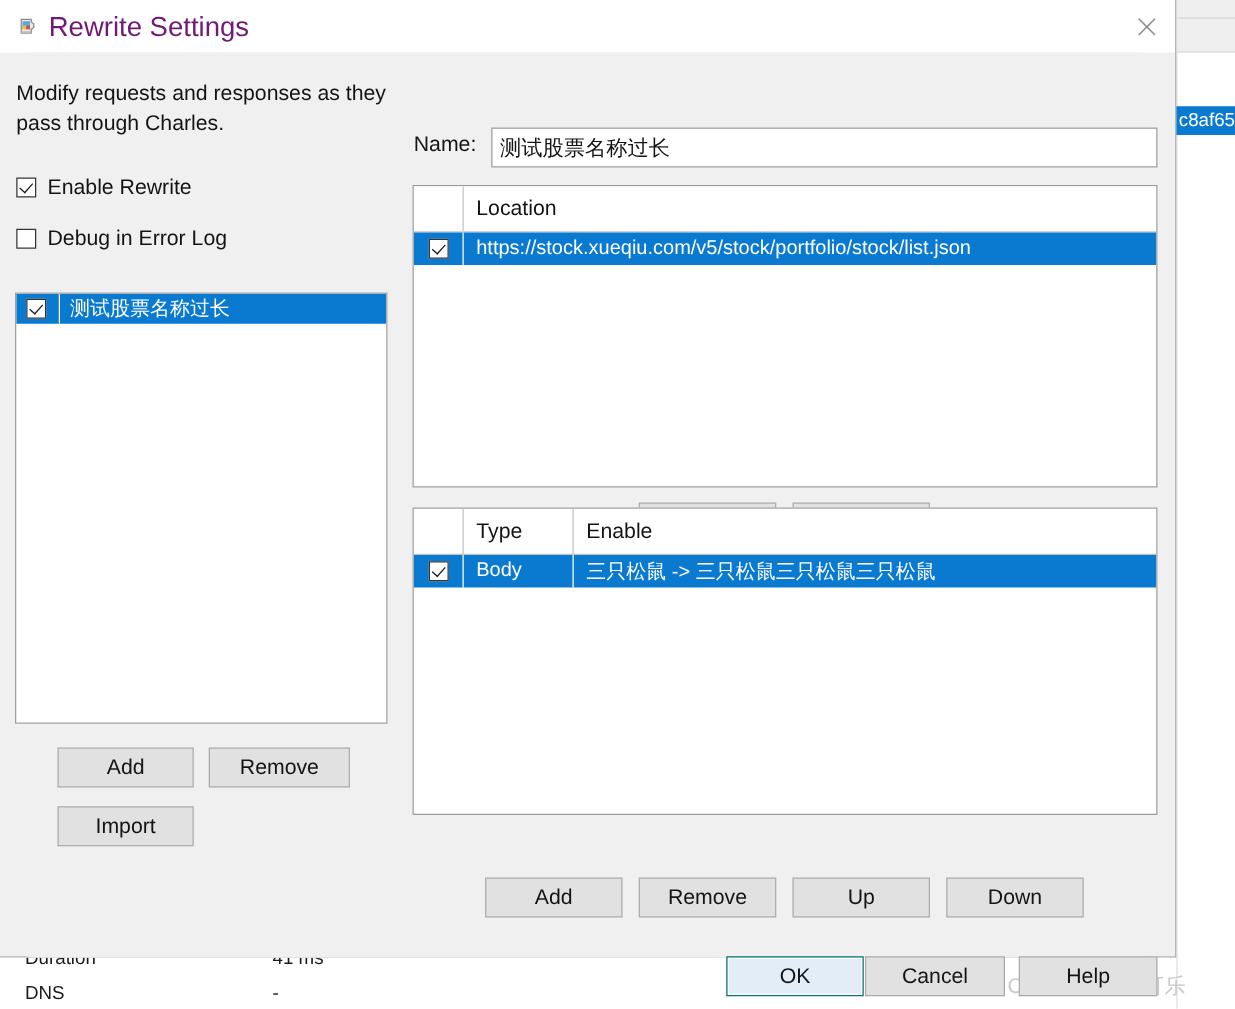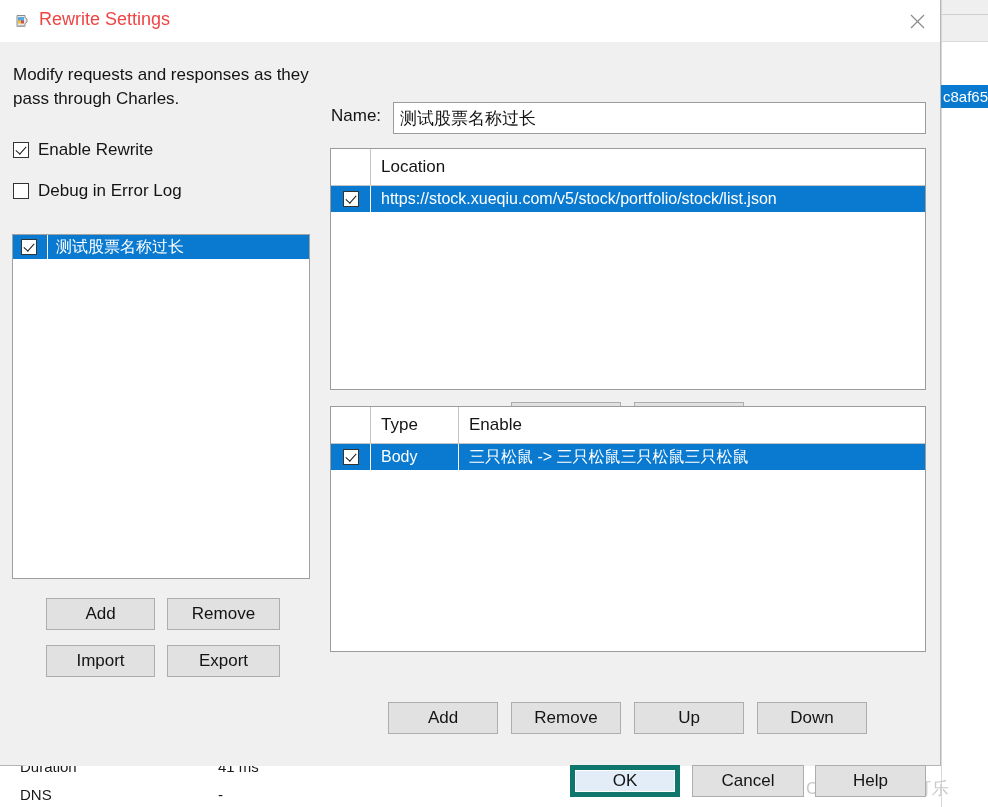--- a/index.html
+++ b/index.html
@@ -116,22 +116,22 @@
     position: absolute;
     left: 13px;
     top: 12px;
     width: 18px;
     height: 18px;
   }
   #title-text {
     position: absolute;
     left: 39px;
     top: 9px;
-    font-size: 18px;
-    color: #ef4444;
+    font-size: 22px;
+    color: #701a75;
     white-space: nowrap;
   }
   #close-button {
     position: absolute;
     right: 0;
     top: 0;
     width: 46px;
     height: 42px;
     display: flex;
     align-items: center;
@@ -260,22 +260,23 @@
     color: #141414;
     display: flex;
     align-items: center;
     justify-content: center;
     cursor: default;
     height: 32px;
     user-select: none;
   }
   .btn.default {
     background: #e3edf7;
-    border: 5px solid #0f766e;
+    border: 1px solid #0f766e;
     box-shadow: inset 0 0 0 1px #ffffff;
+    margin-left: 11px;
   }
 
   #btn-left-add     { left: 46px;  top: 556px; width: 109px; }
   #btn-left-remove  { left: 167px; top: 556px; width: 113px; }
   #btn-left-import  { left: 46px;  top: 603px; width: 109px; }
   #btn-left-export  { left: 167px; top: 603px; width: 113px; }
 
   
   #name-label {
     position: absolute;
@@ -453,21 +454,20 @@
       <div class="rule-row selected">
         <span class="box checked"></span>
         <span class="sep"></span>
         <span class="lbl">测试股票名称过长</span>
       </div>
     </div>
 
     <div class="btn" id="btn-left-add">Add</div>
     <div class="btn" id="btn-left-remove">Remove</div>
     <div class="btn" id="btn-left-import">Import</div>
-    <div class="btn" id="btn-left-export">Export</div>
 
     <div id="name-label">Name:</div>
     <input id="name-input" type="text" value="测试股票名称过长" style="">
 
     <div class="tablebox" id="location-table">
       <div class="thead">
         <div class="cell cb"></div>
         <div class="cell grow">Location</div>
       </div>
       <div class="trow selected">

